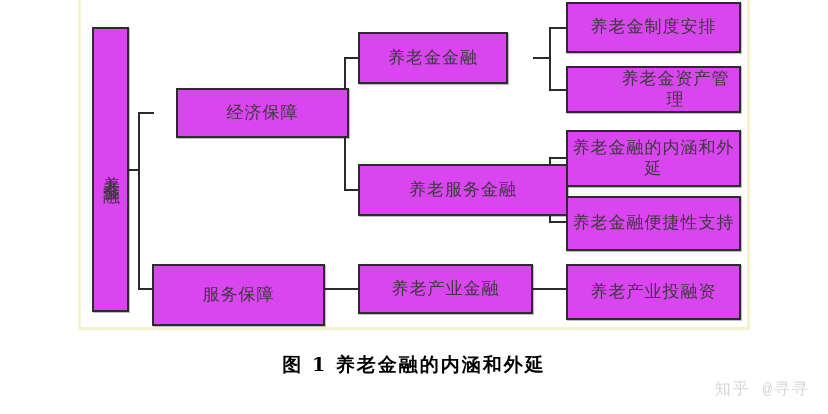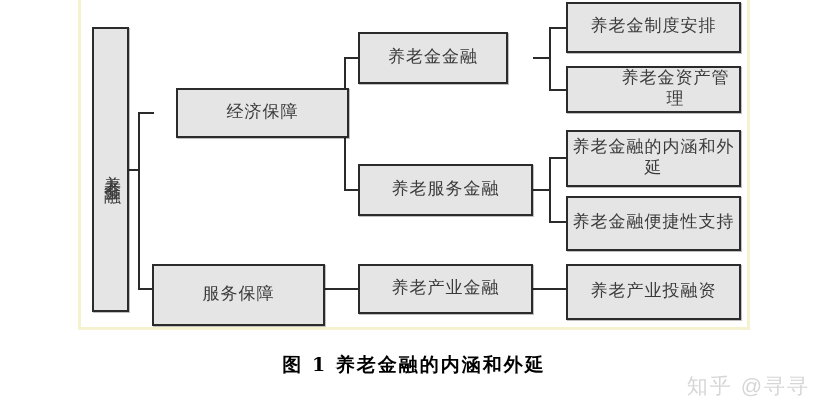--- a/index.html
+++ b/index.html
@@ -20,28 +20,28 @@
     border-right:3px solid #f6f1cf;
     border-bottom:3px solid #f6f1cf;
     box-sizing:border-box;
     pointer-events:none;
   }
 
   
   .node{
     position:absolute;
     box-sizing:border-box;
-    background:#e5e5e5;
+    background:#d946ef;
     border:2px solid #2b2b2b;
     display:flex;
     align-items:center;
     justify-content:center;
     text-align:center;
     color:#3a3a3a;
-    font-family:Liberation Mono, monospace;
+    font-family:Liberation Serif, serif;
     font-size:17px;
     line-height:1.22;
     letter-spacing:1px;
     box-shadow:1px 1px 0 rgba(0,0,0,0.25);
   }
   .node .lbl{display:block;padding:0 4px;}
 
   
   .node.vertical{
     writing-mode:vertical-rl;
@@ -63,22 +63,22 @@
     font-size:19px;
     font-weight:bold;
     color:#000000;
     letter-spacing:2px;
   }
 
   
   .watermark{
     position:absolute;
     right:18px;bottom:14px;
-    font-family:Liberation Sans, sans-serif;
-    font-size:21px;
+    font-family:Liberation Mono, monospace;
+    font-size:16px;
     color:#d6d6d6;
     letter-spacing:2px;
     user-select:none;
   }
 </style>
 </head>
 <body>
 
 <div id="stage">
 
@@ -116,21 +116,21 @@
   </div>
 
   <div class="node" style="left:152px;top:264px;width:173px;height:62px;">
     <span class="lbl">服务保障</span>
   </div>
 
   <div class="node" style="left:358px;top:32px;width:150px;height:52px;">
     <span class="lbl">养老金金融</span>
   </div>
 
-  <div class="node" style="left:358px;top:164px;width:175px;height:52px;">
+  <div class="node" style="left:358px;top:164px;width:210px;height:52px;">
     <span class="lbl">养老服务金融</span>
   </div>
 
   <div class="node" style="left:358px;top:264px;width:175px;height:50px;">
     <span class="lbl">养老产业金融</span>
   </div>
 
   <div class="node" style="left:566px;top:2px;width:175px;height:51px;">
     <span class="lbl">养老金制度安排</span>
   </div>

